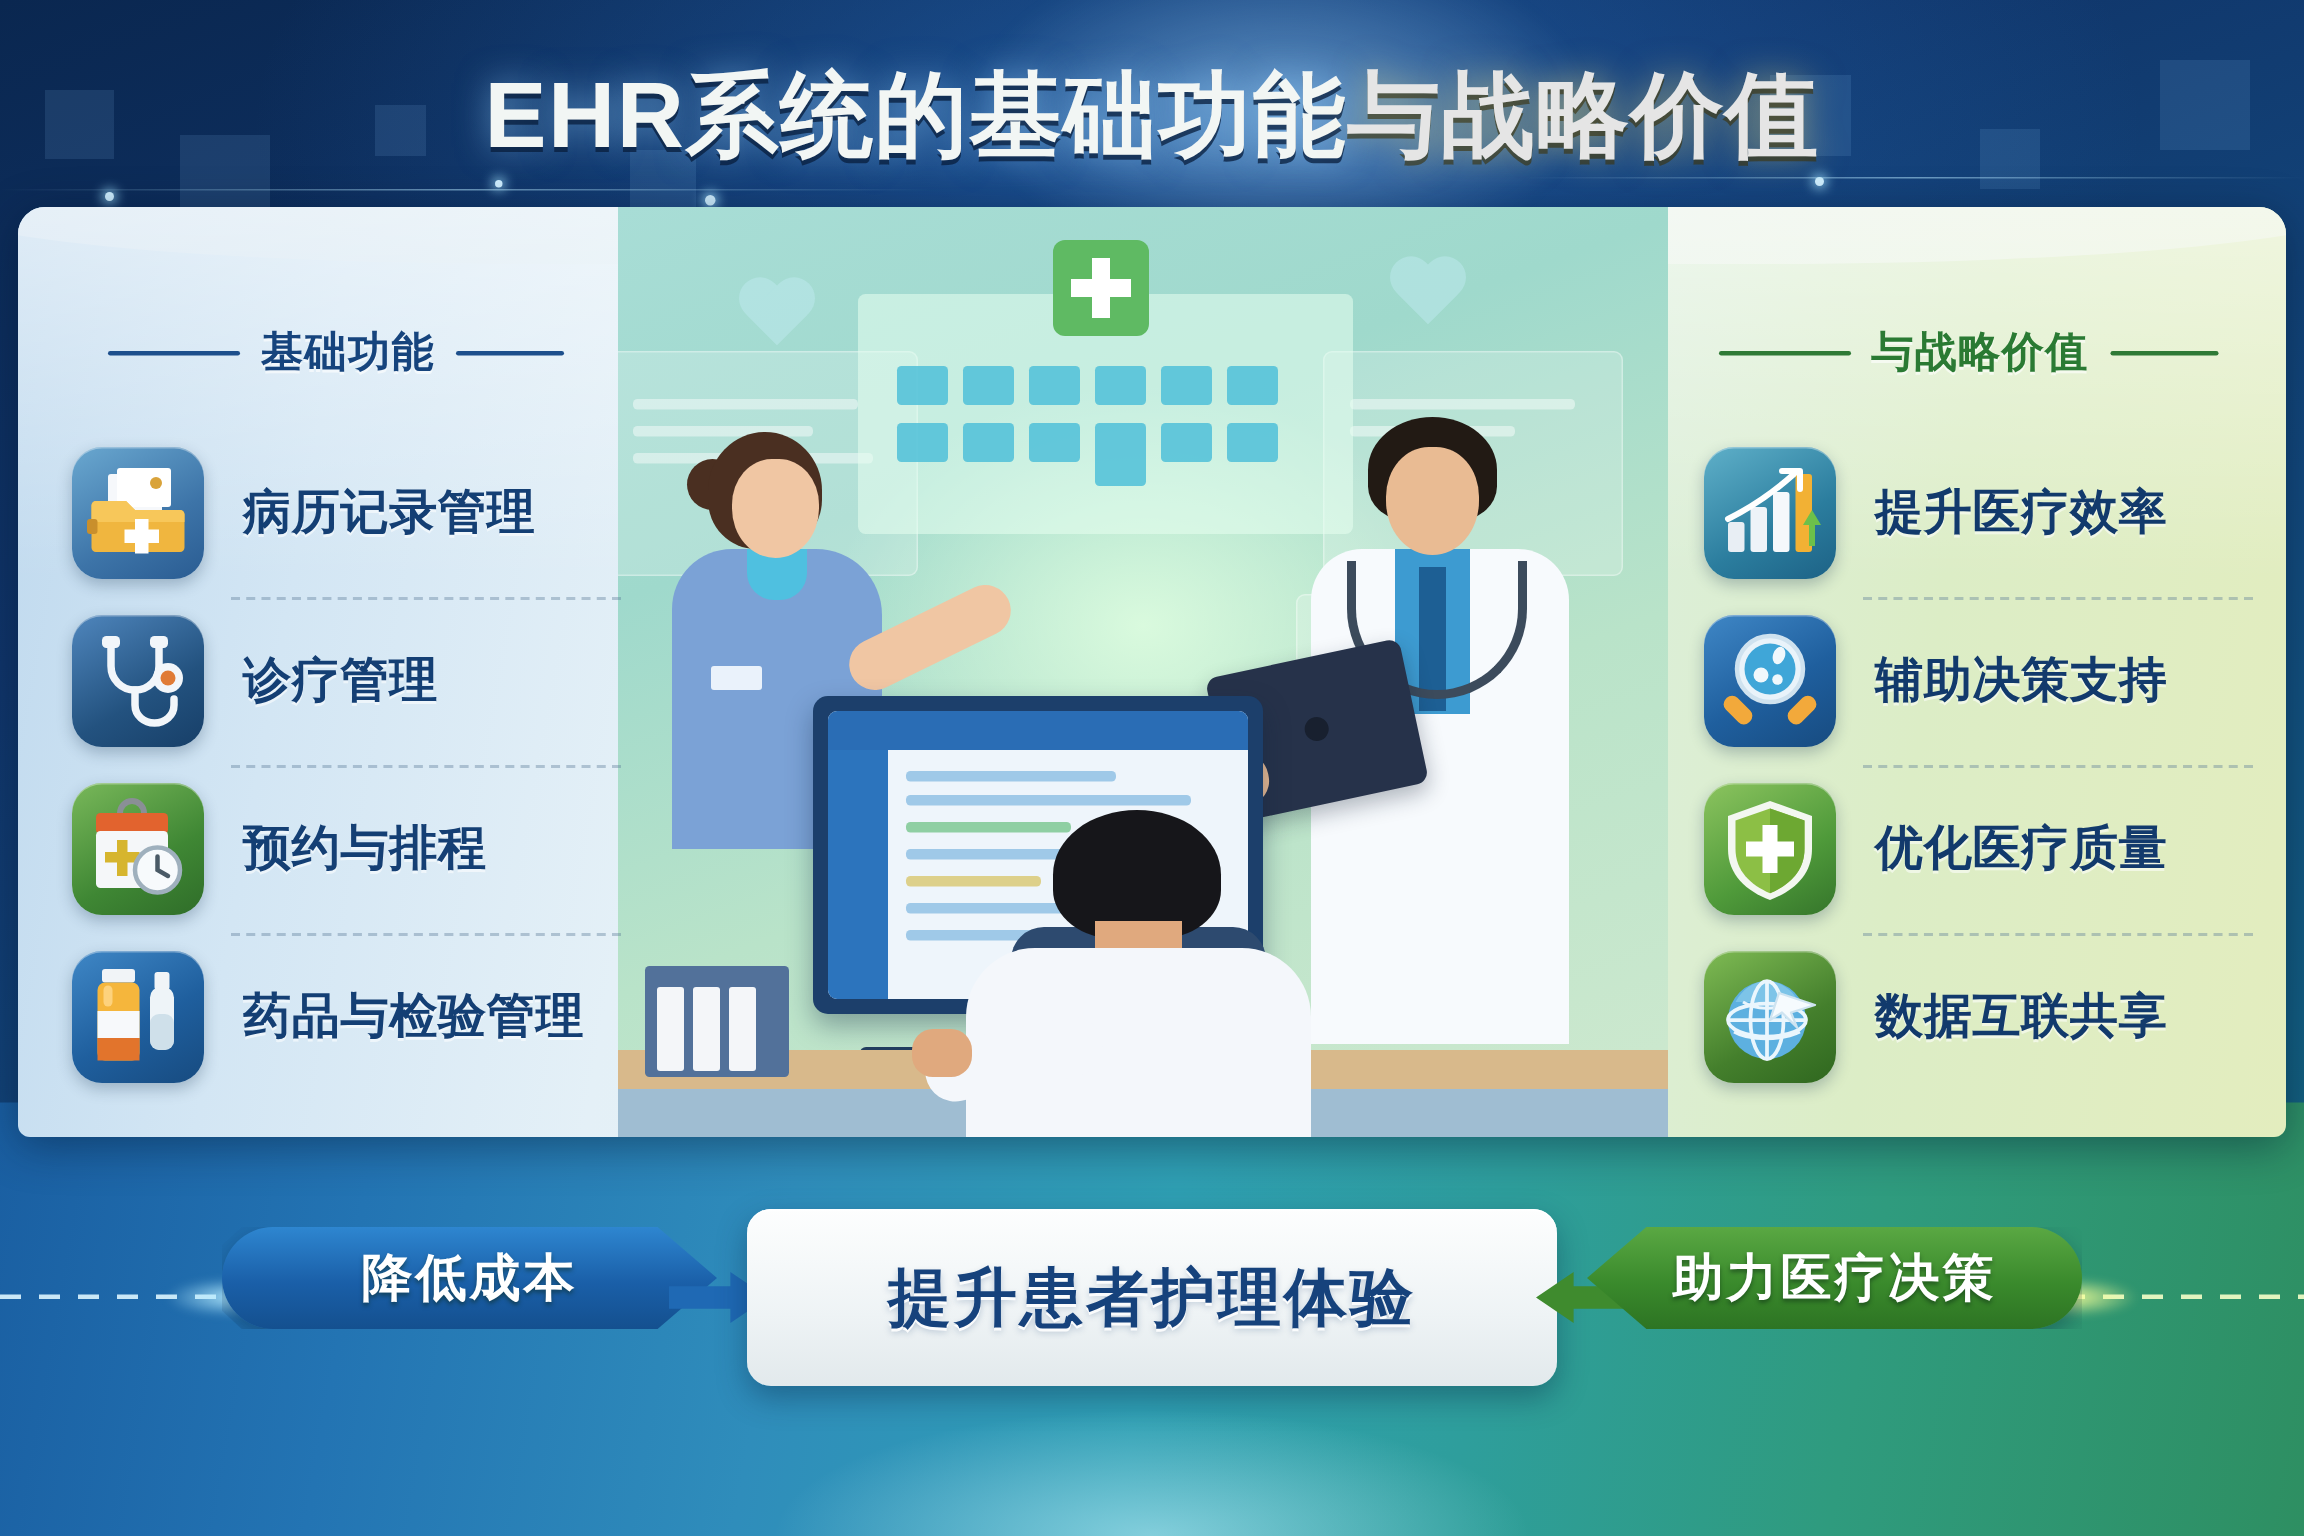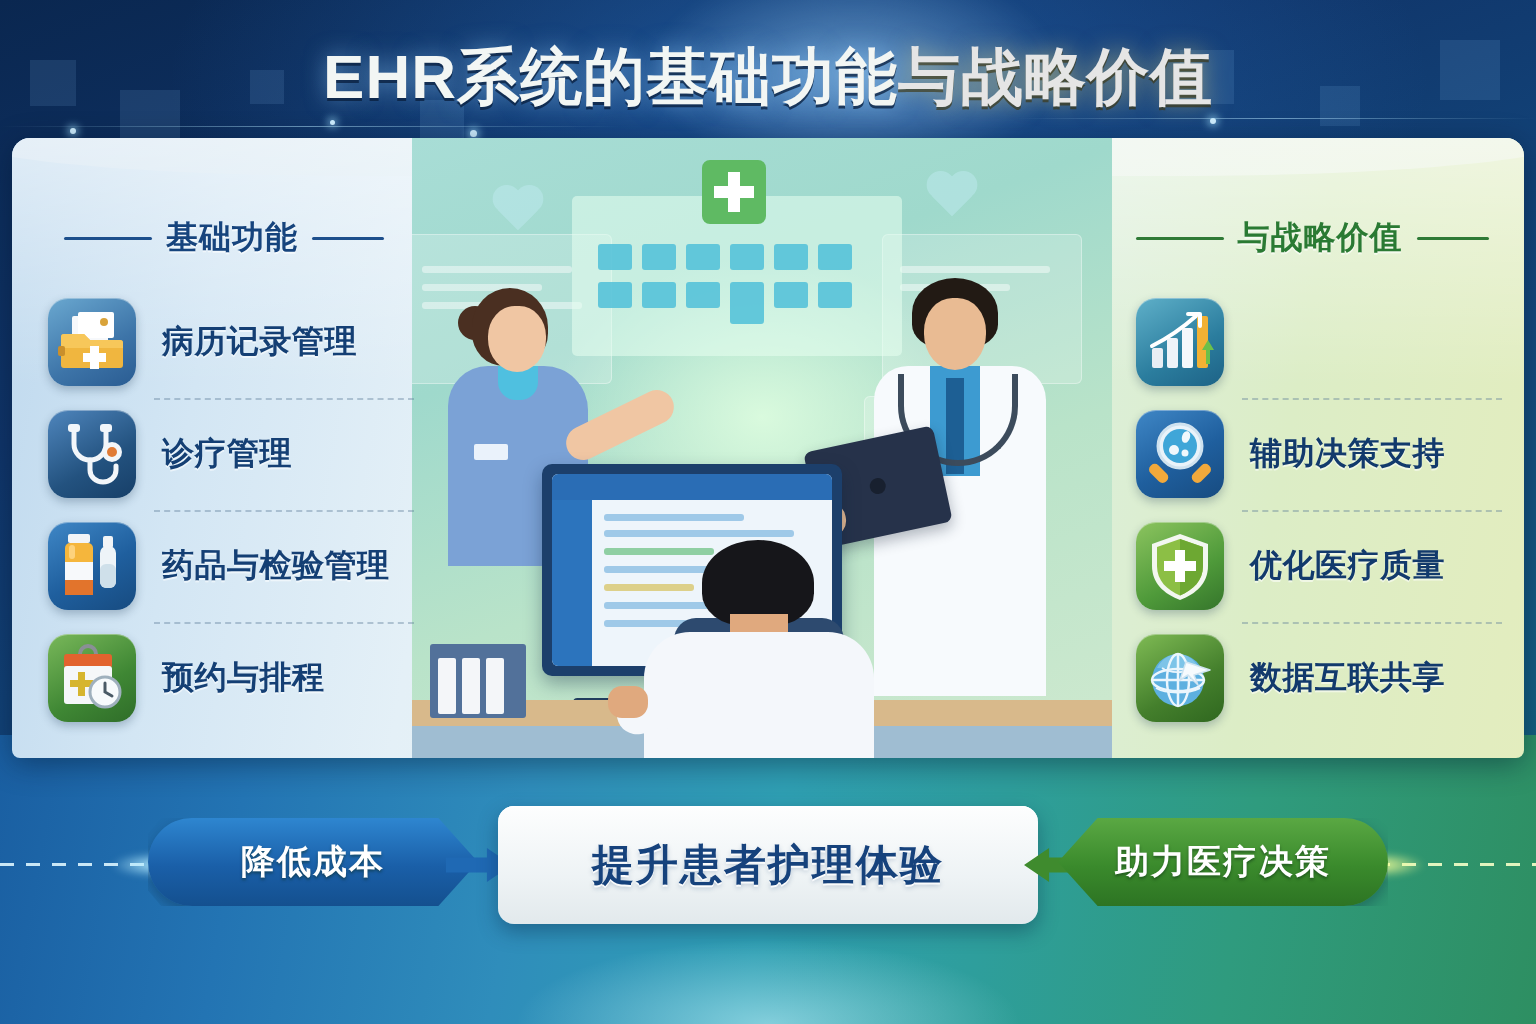--- a/index.html
+++ b/index.html
@@ -161,21 +161,21 @@
 
   .col-head{
     position:absolute; top:78px; left:0; right:0;
     display:flex; align-items:center; gap:14px;
     justify-content:center;
   }
   .col-head .rule{ flex:0 0 88px; height:3px; border-radius:2px; }
   .col-head .rule.short{ flex:0 0 72px; }
   #col-left .rule { background:#1d4f8c; }
   #col-right .rule{ background:#2f7a36; }
-  .col-head h2{ font-size:32px; font-weight:bold; white-space:nowrap; letter-spacing:1px; }
+  .col-head h2{ font-size:28px; font-weight:bold; white-space:nowrap; letter-spacing:1px; }
   #head-left-text { color:#16447d; text-shadow:0 2px 0 rgba(255,255,255,.6); }
   #head-right-text{ color:#2a7a33; text-shadow:0 2px 0 rgba(255,255,255,.6); }
 
   .items{ position:absolute; top:148px; left:0; right:0; }
   .item{
     position:relative; height:112px;
     display:flex; align-items:center; gap:26px;
     padding:0 24px;
   }
   #col-right .item{ padding:0 24px; }
@@ -205,21 +205,21 @@
     text-shadow:0 2px 0 rgba(255,255,255,.55);
     letter-spacing:.5px;
   }
   #col-right .item-label{ color:#123a6c; }
 
   
   #bottom{
     position:absolute; left:0; right:0; top:806px; height:118px; z-index:20;
   }
   .chev{
-    position:absolute; top:12px; height:88px;
+    position:absolute; top:12px; height:68px;
     display:flex; align-items:center; justify-content:center;
     color:#ffffff; font-size:34px; font-weight:bold; letter-spacing:2px;
     text-shadow:0 2px 3px rgba(10,40,20,.5);
     box-shadow:0 6px 14px rgba(8,35,60,.35);
   }
   #chev-left{
     left:148px; width:330px;
     background:linear-gradient(180deg,#2e86d0,#1a5fa8 55%,#14508f);
     clip-path:polygon(0 18%,0 82%, 4% 100%, 88% 100%, 100% 50%, 88% 0, 4% 0);
     border-radius:46px 0 0 46px;
@@ -415,50 +415,50 @@
               <rect x="44" y="6" width="12" height="8" rx="3" fill="#f2f6fa"></rect>
               <path d="M34 42v10c0 7 6 12 13 12s13-5 13-12v-4" fill="none" stroke="#f2f6fa" stroke-width="5" stroke-linecap="round"></path>
               <circle cx="56" cy="34" r="10" fill="#f2f6fa"></circle>
               <circle cx="56" cy="34" r="5" fill="#e07b36"></circle>
             </svg>
           </div>
           <span class="item-label">诊疗管理</span>
         </div>
 
         <div class="item">
+          <div class="icon-tile tile-green">
+            <svg viewBox="0 0 72 72" aria-hidden="true">
+              <path d="M24 12a8 8 0 0 1 16 0" fill="none" stroke="#8a8f96" stroke-width="4"></path>
+              <rect x="8" y="12" width="48" height="14" rx="3" fill="#e2632e"></rect>
+              <rect x="8" y="24" width="48" height="38" rx="3" fill="#f5f7f9"></rect>
+              <rect x="22" y="30" width="7" height="24" fill="#d6b52e"></rect>
+              <rect x="14" y="38" width="23" height="7" fill="#d6b52e"></rect>
+              <circle cx="49" cy="50" r="15" fill="#f7fafc" stroke="#9fb0bd" stroke-width="3"></circle>
+              <path d="M49 41v9l7 4" fill="none" stroke="#4a5a66" stroke-width="3" stroke-linecap="round"></path>
+            </svg>
+          </div>
+          <span class="item-label">预约与排程</span>
+        </div>
+
+        <div class="item">
           <div class="icon-tile tile-blue3">
             <svg viewBox="0 0 72 72" aria-hidden="true">
               <rect x="12" y="4" width="22" height="9" rx="2" fill="#f1f4f7"></rect>
               <rect x="9" y="13" width="28" height="52" rx="5" fill="#f5b63c"></rect>
               <rect x="9" y="32" width="28" height="18" fill="#f7f9fb"></rect>
               <rect x="9" y="50" width="28" height="15" fill="#e2742c"></rect>
               <rect x="13" y="15" width="6" height="14" rx="3" fill="#ffd98c" opacity=".8"></rect>
               <rect x="44" y="16" width="16" height="42" rx="7" fill="#eef4f8"></rect>
               <rect x="44" y="34" width="16" height="24" rx="6" fill="#cfe0ea"></rect>
               <rect x="47" y="6" width="10" height="12" rx="2" fill="#f1f4f7"></rect>
             </svg>
           </div>
           <span class="item-label">药品与检验管理</span>
         </div>
 
-        <div class="item">
-          <div class="icon-tile tile-green">
-            <svg viewBox="0 0 72 72" aria-hidden="true">
-              <path d="M24 12a8 8 0 0 1 16 0" fill="none" stroke="#8a8f96" stroke-width="4"></path>
-              <rect x="8" y="12" width="48" height="14" rx="3" fill="#e2632e"></rect>
-              <rect x="8" y="24" width="48" height="38" rx="3" fill="#f5f7f9"></rect>
-              <rect x="22" y="30" width="7" height="24" fill="#d6b52e"></rect>
-              <rect x="14" y="38" width="23" height="7" fill="#d6b52e"></rect>
-              <circle cx="49" cy="50" r="15" fill="#f7fafc" stroke="#9fb0bd" stroke-width="3"></circle>
-              <path d="M49 41v9l7 4" fill="none" stroke="#4a5a66" stroke-width="3" stroke-linecap="round"></path>
-            </svg>
-          </div>
-          <span class="item-label">预约与排程</span>
-        </div>
-
       </div>
     </div>
 
     <div class="col" id="col-right">
       <div class="col-head">
         <span class="rule"></span>
         <h2 id="head-right-text">与战略价值</h2>
         <span class="rule short"></span>
       </div>
 
@@ -469,20 +469,21 @@
             <svg viewBox="0 0 72 72" aria-hidden="true">
               <rect x="8" y="42" width="11" height="20" rx="2" fill="#e8eef4"></rect>
               <rect x="23" y="32" width="11" height="30" rx="2" fill="#eef3f8"></rect>
               <rect x="38" y="22" width="11" height="40" rx="2" fill="#f5f8fb"></rect>
               <rect x="53" y="10" width="11" height="52" rx="2" fill="#f2b134"></rect>
               <path d="M8 40 C20 34, 34 26, 52 10" fill="none" stroke="#ffffff" stroke-width="4" stroke-linecap="round"></path>
               <path d="M44 8h12v12" fill="none" stroke="#ffffff" stroke-width="4" stroke-linecap="round" stroke-linejoin="round"></path>
               <path d="M64 34l6 10h-4v14h-4V44h-4z" fill="#6cc04a"></path>
             </svg>
           </div>
+          <span class="item-label">提升医疗效率</span>
         </div>
 
         <div class="item">
           <div class="icon-tile tile-blue3">
             <svg viewBox="0 0 72 72" aria-hidden="true">
               <rect x="4" y="50" width="22" height="11" rx="5" fill="#f2a93b" transform="rotate(45 15 55)"></rect>
               <rect x="46" y="50" width="22" height="11" rx="5" fill="#f2a93b" transform="rotate(-45 57 55)"></rect>
               <circle cx="36" cy="28" r="22" fill="#e9f3fa" stroke="#cfe2ef" stroke-width="3"></circle>
               <circle cx="36" cy="28" r="17" fill="#3fa6d8"></circle>
               <ellipse cx="42" cy="19" rx="4" ry="6" fill="#ffffff" opacity=".92" transform="rotate(18 42 19)"></ellipse>

